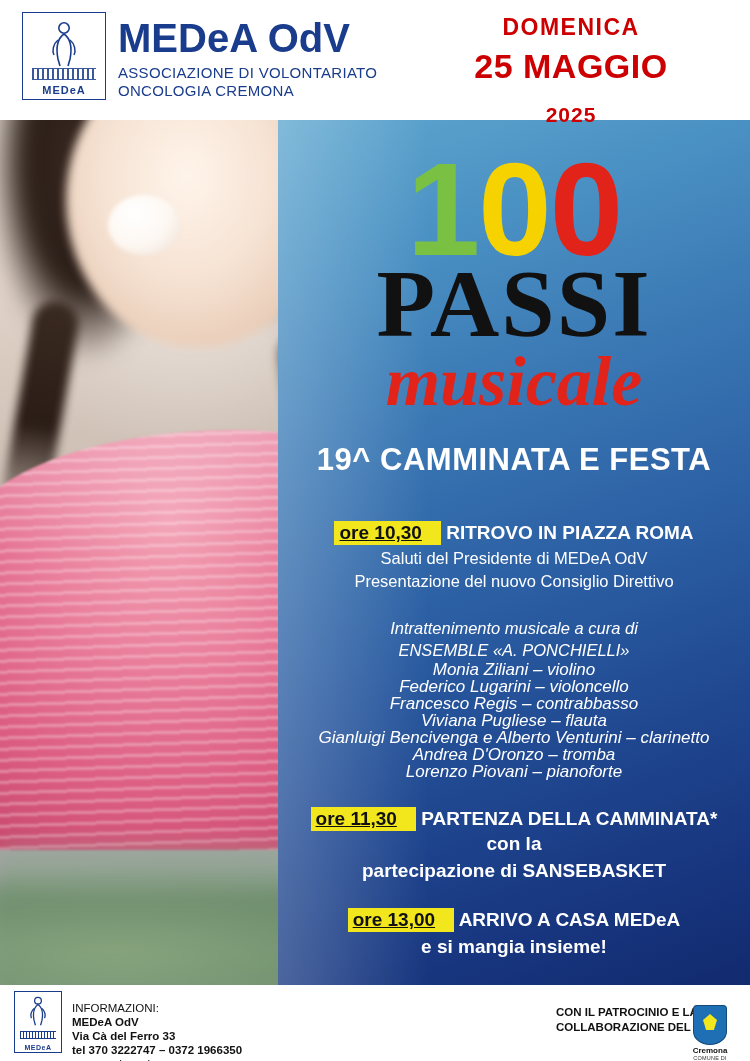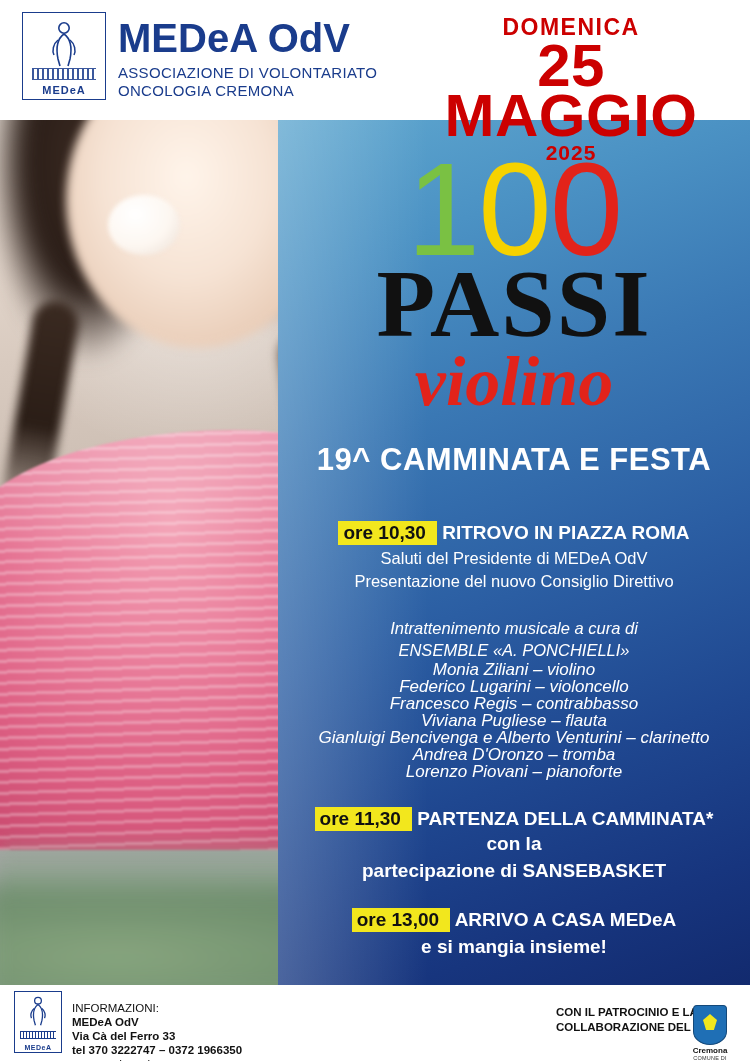--- a/index.html
+++ b/index.html
@@ -76,26 +76,27 @@
     position: absolute;
     right: 29px; top: 14px;
     text-align: center;
     width: 300px;
   }
   .date-dow {
     font-size: 23px; font-weight: bold; color: #cc0000;
     letter-spacing: 1.5px;
   }
   .date-main {
-    font-size: 60px; font-weight: bold; color: #cc0000;
+    font-size: 34px; font-weight: bold; color: #cc0000;
     line-height: 50px; letter-spacing: .5px;
   }
   .date-year {
     font-size: 21px; font-weight: bold; color: #cc0000;
     letter-spacing: 1px;
+    margin-top: 12px;
   }
 
   
   .photo {
     position: absolute;
     left: 0; top: 0; width: 418px; height: 985px;
     overflow: hidden;
     background: #efe7de;
     z-index: 5;
   }
@@ -190,21 +191,21 @@
   
   .title-block {
     position: absolute;
     left: 0; top: 28px; width: 472px;
     text-align: center;
   }
   .hundred {
     position: relative;
     height: 124px;
     font-family: "Liberation Sans", sans-serif;
-    font-weight: normal;
+    font-weight: bold;
     font-size: 132px;
     line-height: 124px;
     letter-spacing: -2px;
   }
   .hundred span { display: inline-block; }
   .h-1 { color: #7ac143; }
   .h-0a { color: #f6d200; }
   .h-0b { color: #e2231a; }
 
   .passi {
@@ -243,22 +244,23 @@
   }
   .row-time {
     margin-bottom: 2px;
     font-size: 19px;
     font-weight: bold;
     line-height: 25px;
   }
   .hl {
     background: #f2e71d;
     color: #111111;
-    padding: 1px 11px 2px 5px;
-    font-weight: bold;
+    padding: 1px 19px 2px 5px;
+    font-weight: bold;
+    text-decoration: underline;
   }
   .row-line {
     font-size: 16.5px;
     line-height: 23px;
     font-weight: normal;
   }
   .music-block {
     margin-top: 24px;
     font-style: italic;
   }
@@ -357,21 +359,21 @@
   </div>
 
   <div class="panel">
     <div class="panel-fade"></div>
 
     <div class="title-block">
       <div class="hundred">
         <span class="h-1">1</span><span class="h-0a">0</span><span class="h-0b">0</span>
       </div>
       <div class="passi">PASSI</div>
-      <div class="insieme">violino</div>
+      <div class="insieme">musicale</div>
       <div class="subtitle">19^ CAMMINATA E FESTA</div>
     </div>
 
     <div class="program">
 
       <div>
         <div class="row-time">
           <span class="hl">ore 10,30</span>
           <span>RITROVO IN PIAZZA ROMA</span>
         </div>

